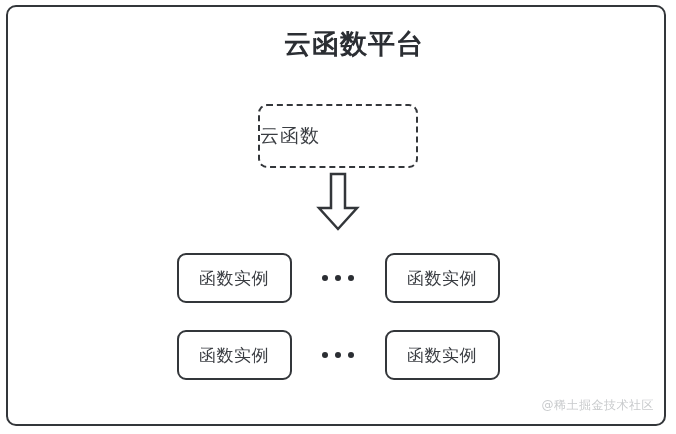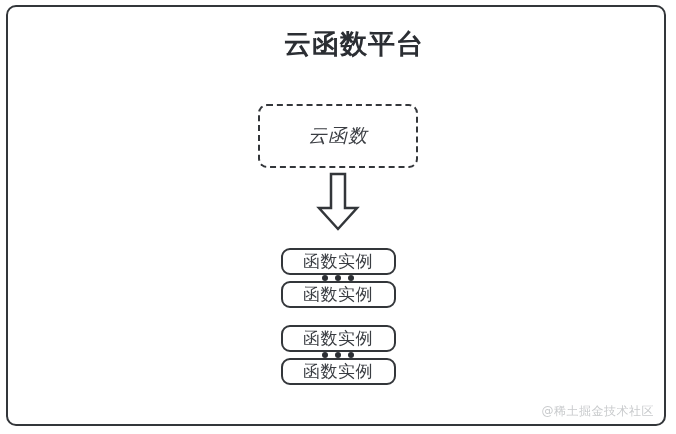--- a/index.html
+++ b/index.html
@@ -57,22 +57,20 @@
     left: 258px;
     top: 104px;
     width: 160px;
     height: 64px;
     box-sizing: border-box;
     border: 2.5px dashed #33363a;
     border-radius: 9px;
     background: #ffffff;
     display: flex;
     align-items: center;
-    justify-content: center;
-    font-style: italic;
   }
   .func-box-label {
     font-size: 19px;
     color: #3a3d42;
     letter-spacing: 1px;
     white-space: nowrap;
   }
 
   
   .flow-arrow {
@@ -85,21 +83,20 @@
 
   
   .instance-row {
     position: absolute;
     left: 0;
     width: 676px;
     height: 50px;
     display: flex;
     align-items: center;
     justify-content: center;
-    flex-direction: column;
   }
   .instance-row.row-1 { top: 253px; }
   .instance-row.row-2 { top: 330px; }
 
   .instance-box {
     box-sizing: border-box;
     width: 115px;
     height: 50px;
     border: 2.5px solid #33363a;
     border-radius: 9px;
@@ -127,21 +124,21 @@
     width: 6px;
     height: 6px;
     border-radius: 50%;
     background: #2b2e33;
   }
 
   
   .watermark {
     position: absolute;
     right: 22px;
-    bottom: 14px;
+    bottom: 20px;
     font-size: 12px;
     color: #c9cbcd;
     letter-spacing: 0.5px;
     white-space: nowrap;
   }
 </style>
 </head>
 <body>
 
 <div id="diagram-root">

